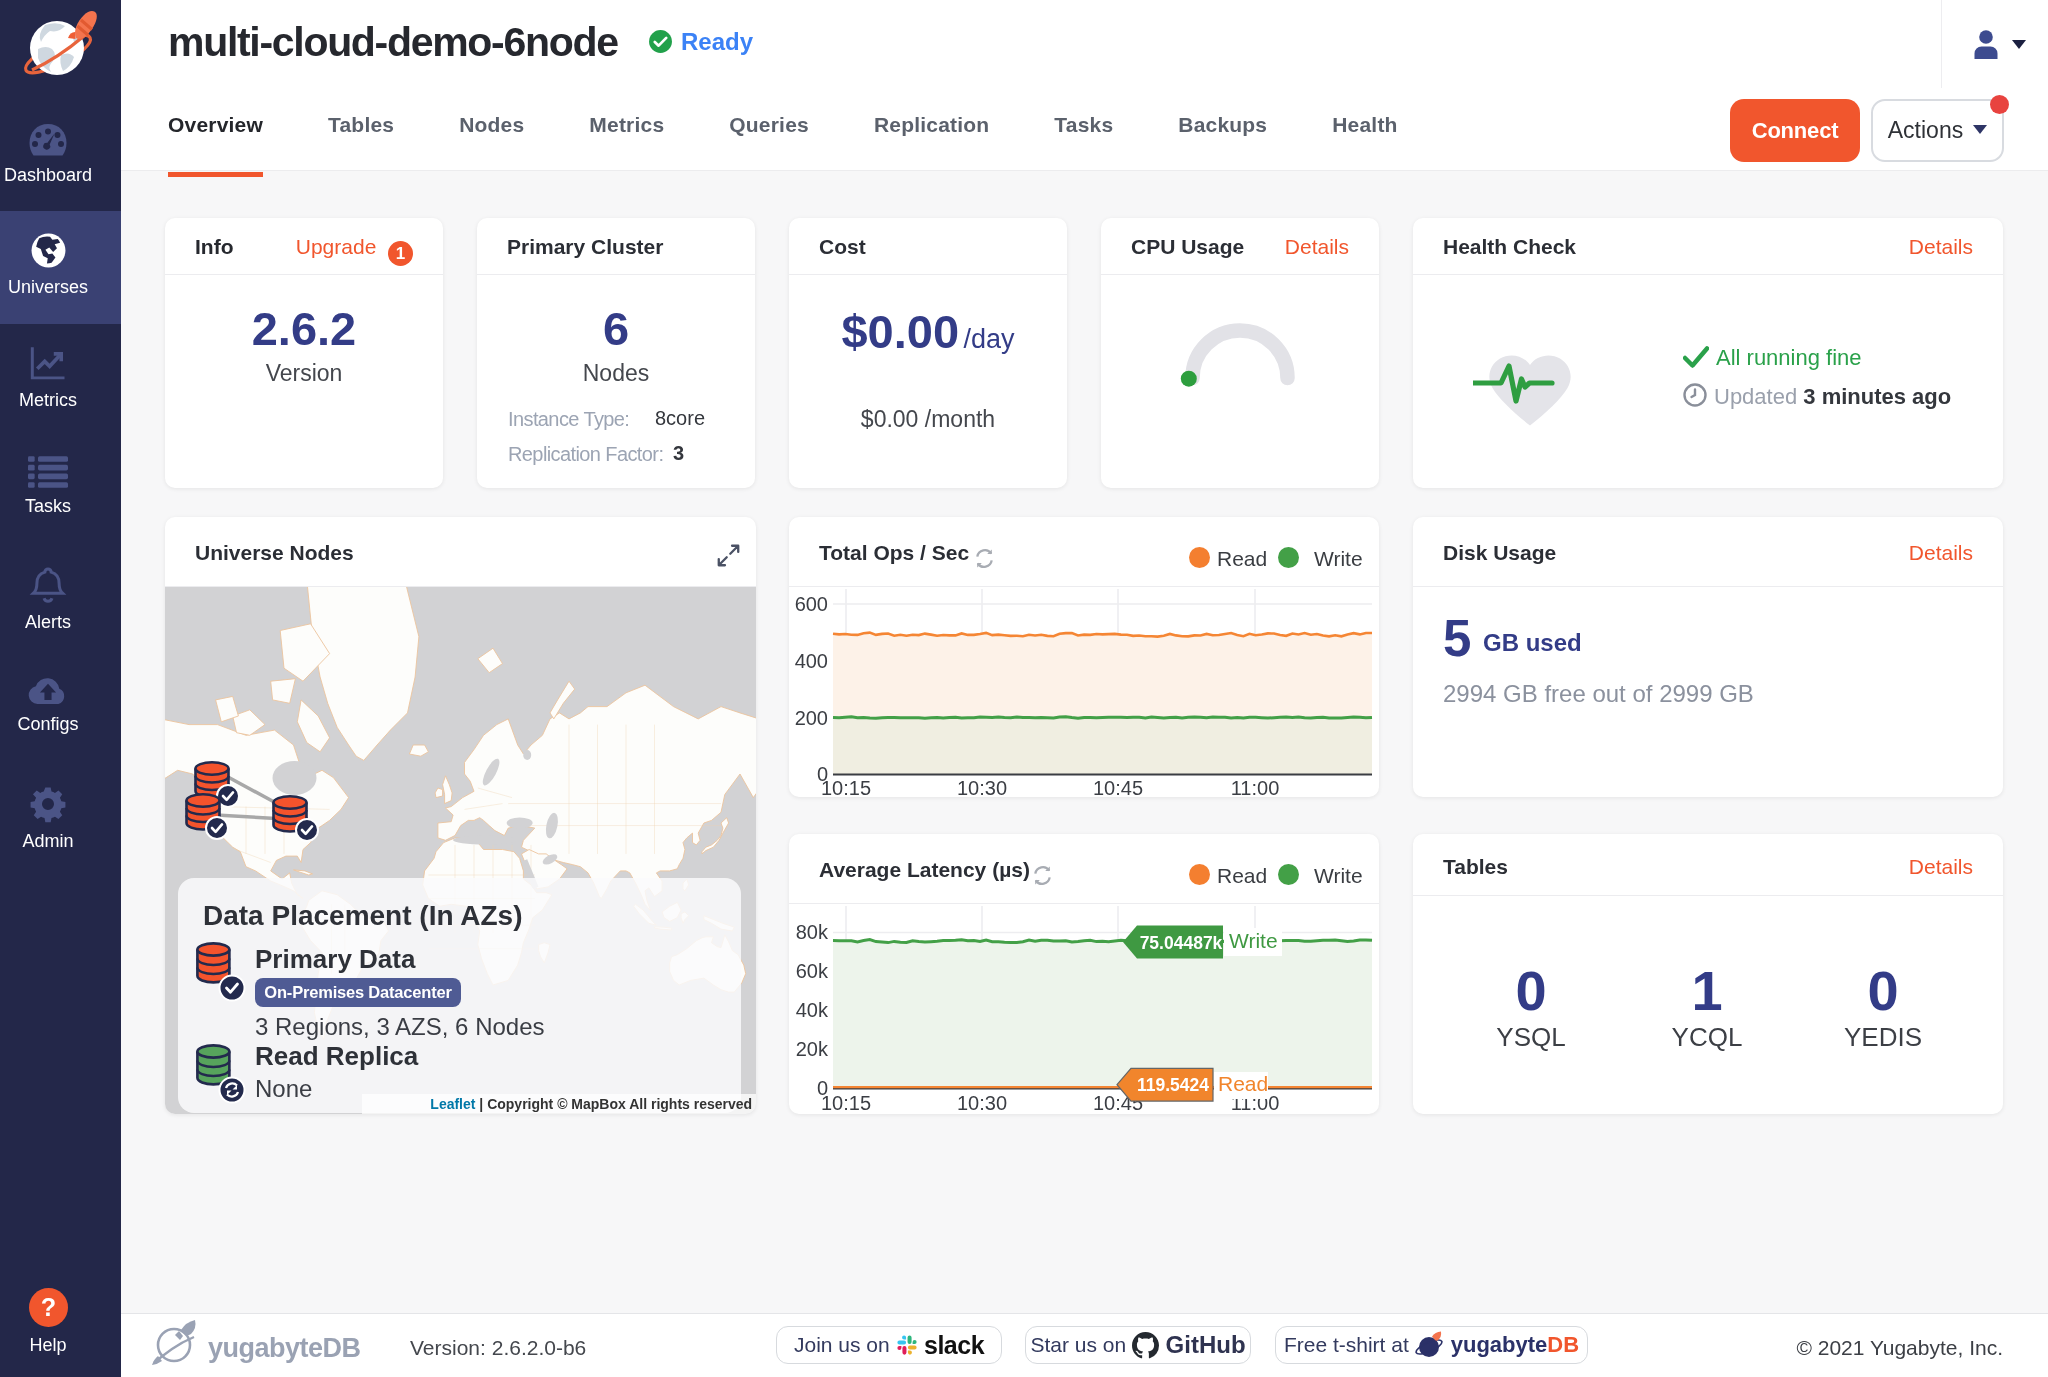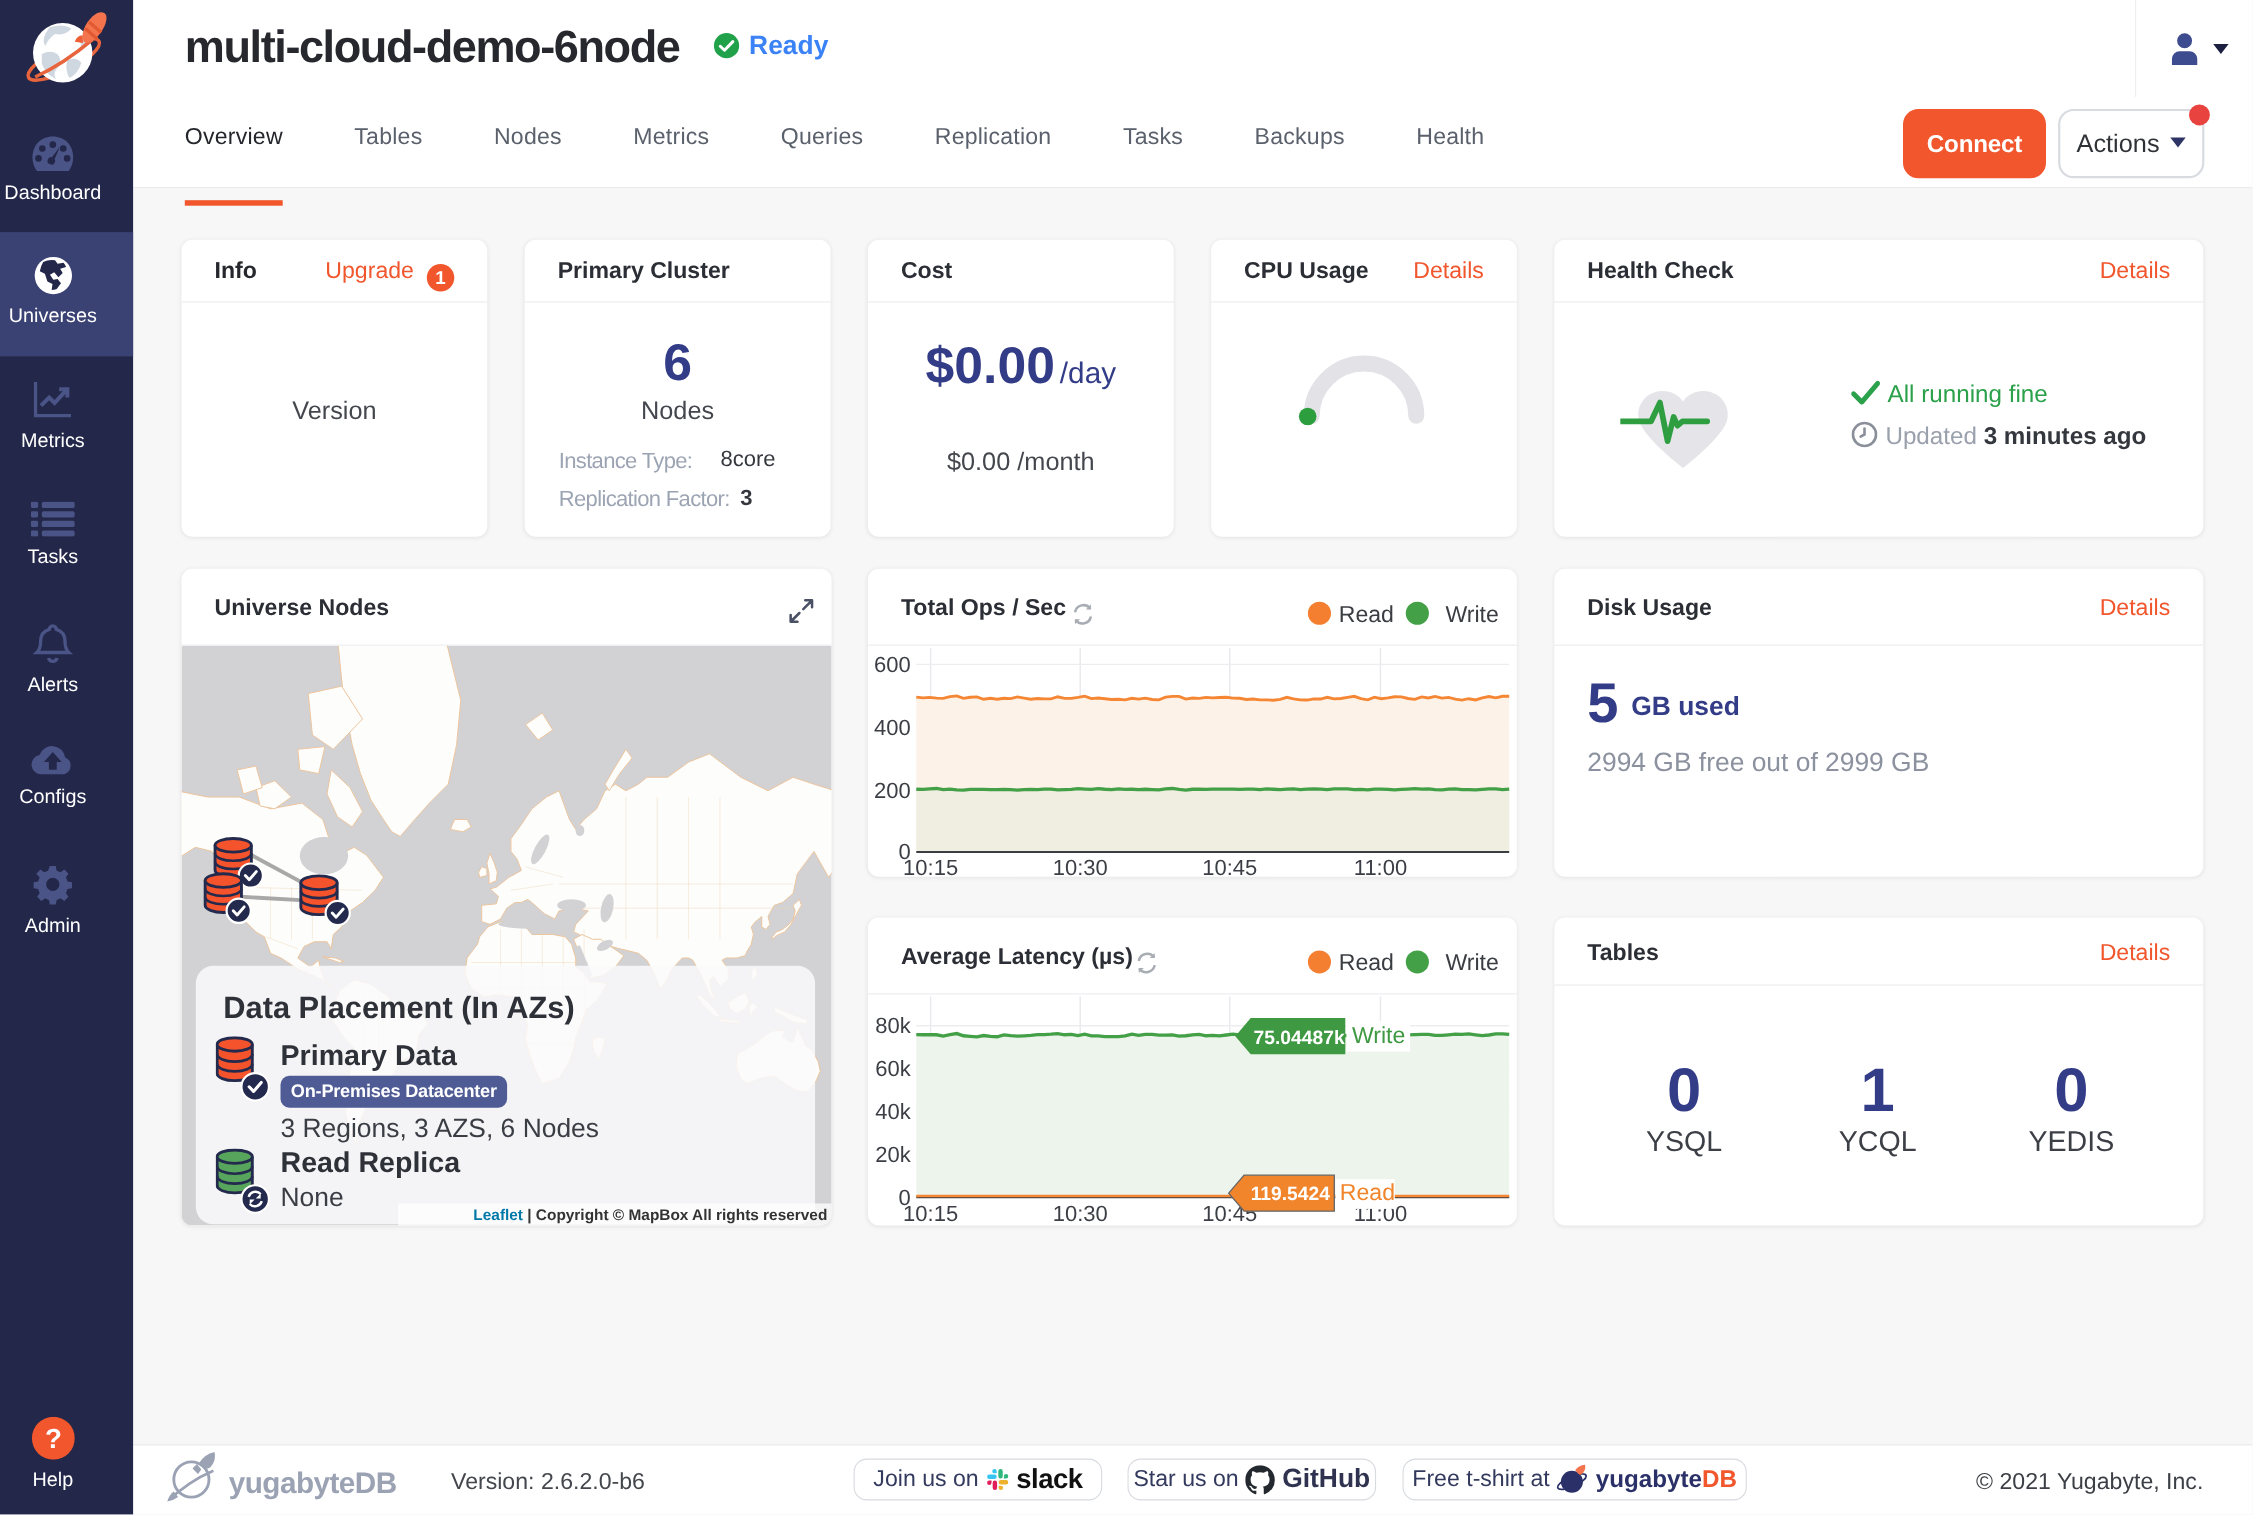--- a/index.html
+++ b/index.html
@@ -10,21 +10,21 @@
 
 #sidebar { position:absolute; left:0; top:0; width:121px; height:1377px; background:#232749; z-index:5; }
 .sideitem { position:absolute; left:0; width:96px; text-align:center; color:#fff; font-size:18px; }
 .sideitem svg { display:block; margin:0 auto 8px; }
 .sideactive { position:absolute; left:0; top:211px; width:121px; height:113px; background:#3a4173; }
 
 #header { position:absolute; left:121px; top:0; width:1927px; height:171px; background:#fff; border-bottom:1px solid #ececee; z-index:4; }
 #title { position:absolute; left:47px; top:19px; font-size:41px; font-weight:bold; color:#26282e; letter-spacing:-1.3px; }
 #ready { position:absolute; left:560px; top:28px; font-size:24px; font-weight:bold; color:#3b82f6; }
 #tabs { position:absolute; left:47px; top:113px; display:flex; gap:65px; font-size:21px; letter-spacing:0.2px; color:#5b616c; }
-.tab { padding-bottom:45px; }
+.tab { padding-bottom:35px;font-weight:bold; }
 .tabactive { color:#24262b; border-bottom:5px solid #f1562d; }
 #connect { position:absolute; left:1609px; top:99px; width:130px; height:63px; background:#f1562d; border-radius:14px; color:#fff; font-size:22px; font-weight:bold; text-align:center; line-height:63px; letter-spacing:-0.2px; }
 #actions { position:absolute; left:1750px; top:99px; width:133px; height:63px; background:#fff; border:2px solid #d8dbe0; border-radius:14px; color:#2f3237; font-size:23px; text-align:center; line-height:59px; }
 #actions .caret { display:inline-block; width:0; height:0; border-left:7.5px solid transparent; border-right:7.5px solid transparent; border-top:9px solid #2e3566; vertical-align:middle; margin-left:10px; margin-top:-4px; }
 #reddot { position:absolute; left:1869px; top:95px; width:19px; height:19px; border-radius:50%; background:#e8433f; }
 #usersep { position:absolute; left:1820px; top:0; width:1px; height:88px; background:#ededf0; }
 #usercaret { position:absolute; left:1891px; top:40px; width:0; height:0; border-left:7px solid transparent; border-right:7px solid transparent; border-top:9px solid #1b2040; }
 
 .card { position:absolute; background:#fff; border-radius:10px; box-shadow:0 1px 4px rgba(0,0,0,.08); }
 .chead { position:absolute; left:0; top:0; right:0; border-bottom:1px solid #ececef; }
@@ -57,20 +57,21 @@
 </head>
 <body>
 <div id="app">
   <main>
 
     <div class="card r1" id="card-info">
       <div class="chead">
           <div class="ctitle" style="color:#26282e;">Info</div>
         <div class="abs" style="right:30px;top:17px;font-size:21px;color:#f1562d;">Upgrade&nbsp;&nbsp;<span style="display:inline-block;width:25px;height:25px;border-radius:50%;background:#f1562d;color:#fff;font-size:17px;font-weight:bold;text-align:center;line-height:25px;vertical-align:-5px;">1</span></div>
       </div>
+      <div class="bignum" style="top:83px;">2.6.2</div>
       <div class="bigsub" style="top:142px;">Version</div>
     </div>
 
     <div class="card r1" id="card-primary">
       <div class="chead">
           <div class="ctitle">Primary Cluster</div>
         </div>
       <div class="bignum" style="top:83px;">6</div>
       <div class="bigsub" style="top:142px;">Nodes</div>
       <div class="abs" style="left:31px;top:190px;font-size:20px;letter-spacing:-0.6px;color:#9ca4b3;">Instance Type:</div>

